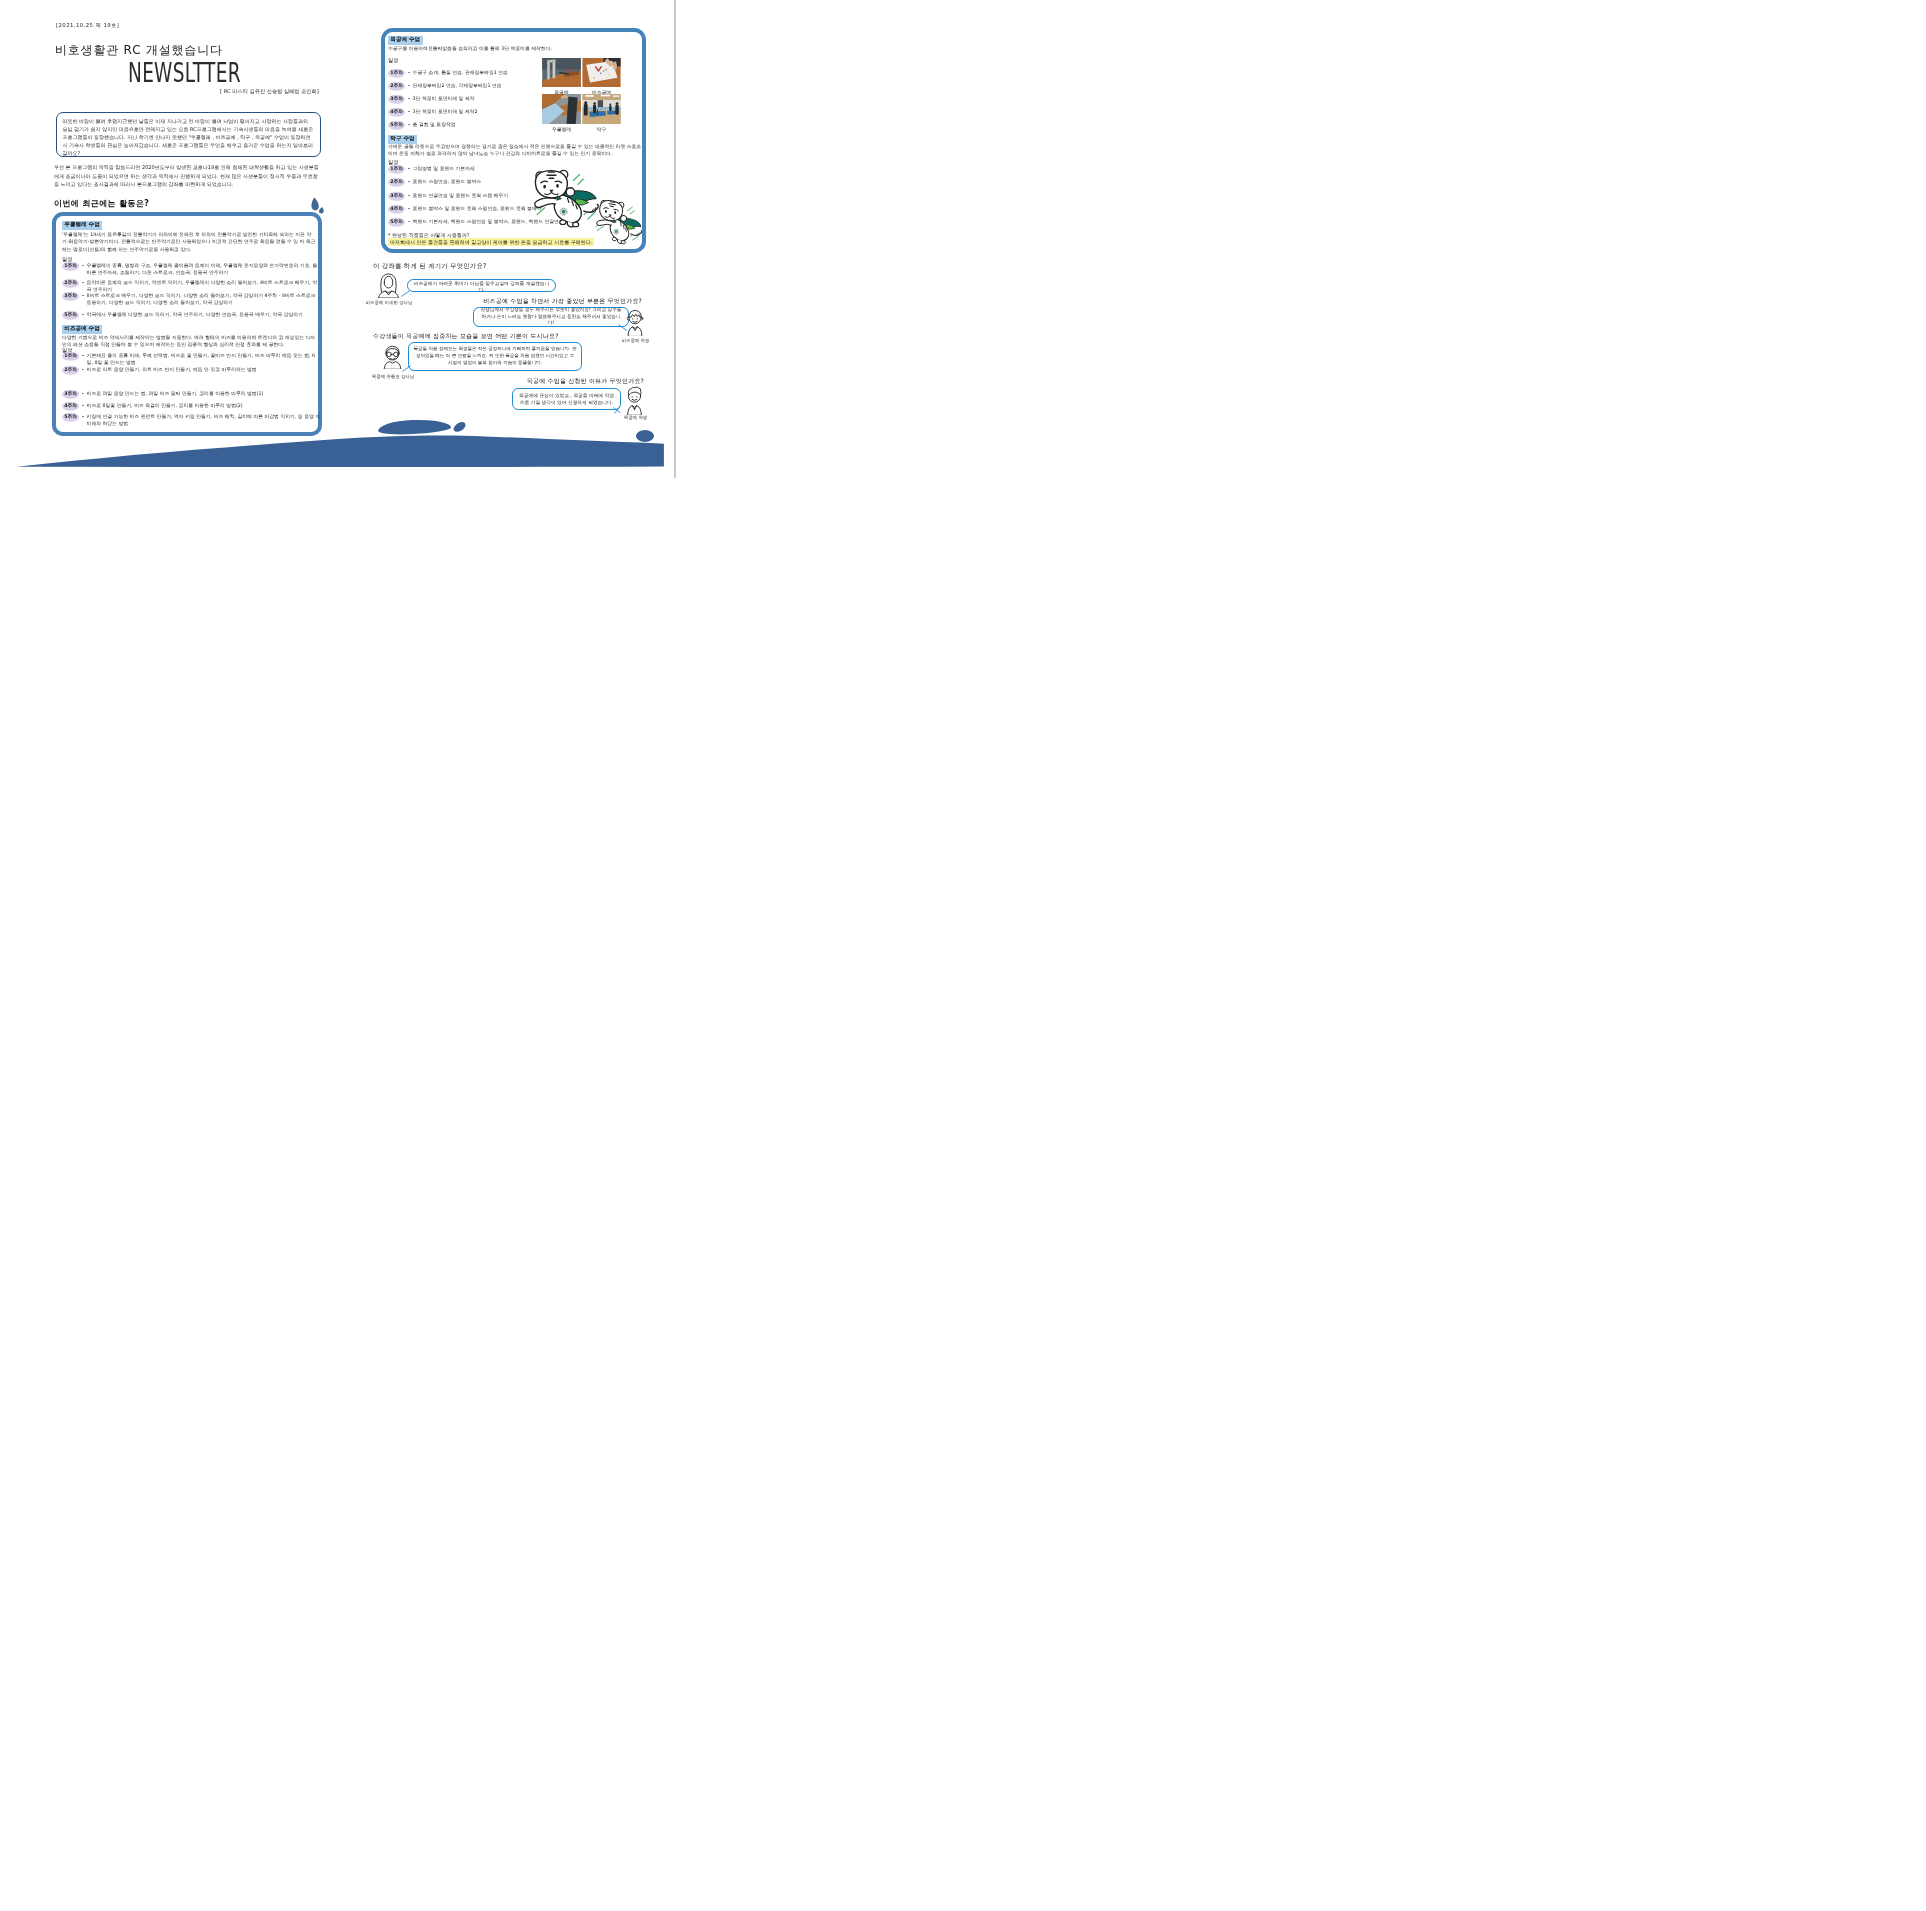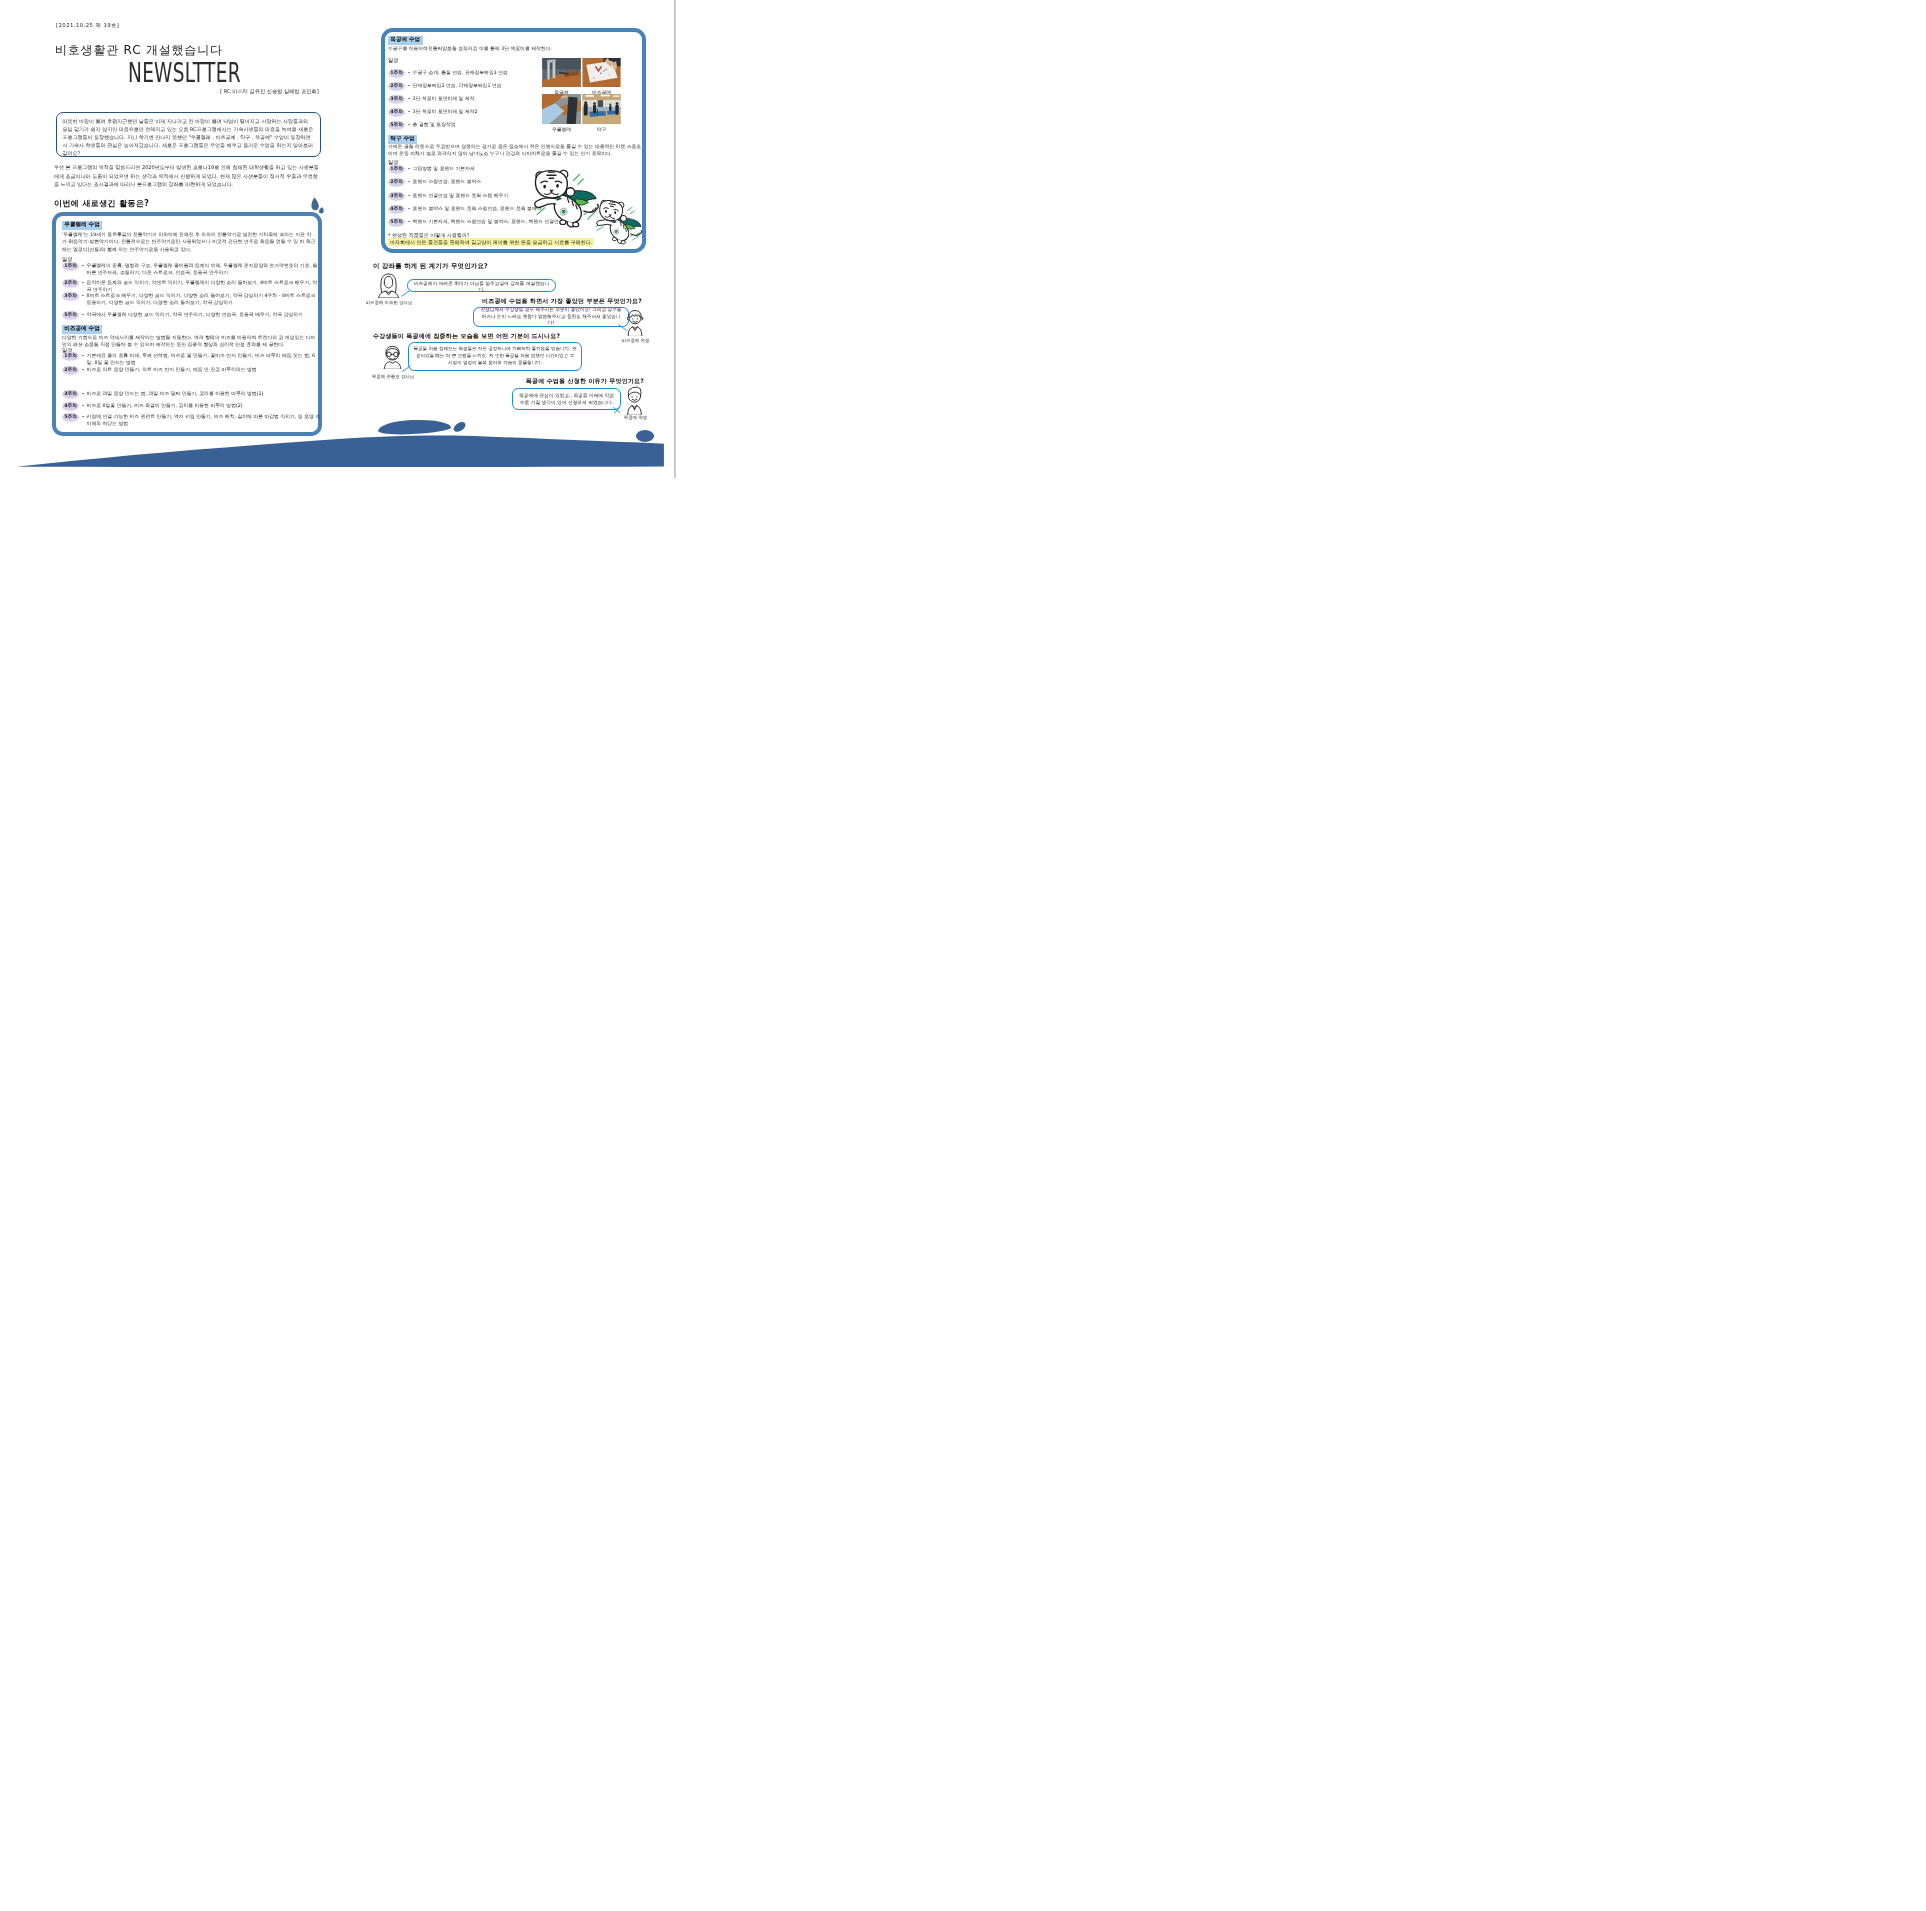--- a/index.html
+++ b/index.html
@@ -21,21 +21,21 @@
   .hl-blue{display:inline-block;background:#a9cfec;padding:0.4px 2.3px;font-size:5.6px;font-weight:700;color:#111;}
   .hl-yellow{display:inline-block;background:#f9f3a0;padding:0.8px 1.9px;font-size:5px;color:#161616;}
   .sched{font-size:5.2px;color:#1d1d1d;}
   .week-row{display:flex;gap:2.7px;align-items:flex-start;font-size:4.8px;line-height:1.45;}
   .week-chip{flex:0 0 auto;background:#d9d0ea;border-radius:50%;padding:1.2px 2.3px;
              font-weight:600;font-size:4.7px;color:#222;transform:translateY(-1.2px);}
   .wk-dash{flex:0 0 auto;font-weight:600;}
   .week-text{color:#1d1d1d;}
   .photo-label{font-size:4.8px;text-align:center;color:#222;}
   .note-q{font-size:5px;color:#1a1a1a;}
-  .q-title{font-weight:700;color:#0f0f0f;font-size:6px;letter-spacing:0.2px;}
+  .q-title{font-weight:400;color:#0f0f0f;font-size:6px;letter-spacing:0.2px;}
   .q-title.first{font-size:6.4px;}
   .q-right{text-align:right;}
   .bubble{border:1px solid #1e8bd1;border-radius:6.2px;background:#fff;box-sizing:border-box;
           display:flex;align-items:center;justify-content:center;text-align:center;
           padding:1.5px 4.6px;color:#222;}
   .avatar-label{font-size:4.4px;color:#333;text-align:center;}
   .edge-strip{right:0;top:0;width:1.9px;height:100%;background:#c7c9cc;}
   svg{display:block;}
 </style>
 </head>
@@ -92,21 +92,21 @@
   <div class="abs main-title" style="left:55px;top:42px">비호생활관 RC 개설했습니다</div>
   <div class="abs masthead" style="left:128px;top:58px">NEWSLTTER</div>
   <div class="abs byline" style="left:220px;top:88px">[ RC 마스터 김유진 신승원 심혜림 조민희]</div>
 
   <div class="abs intro-box" style="left:56px;top:112px;width:265px;height:45px">
     <div class="body-text" style="font-size:5px;line-height:1.6">따뜻한 바람이 불며 후덥지근했던 날들은 이제 지나가고 찬 바람이 불며 낙엽이 떨어지고 사랑하는 사람들과의 모임 갖기가 쉽지 않지만 마음으로만 전해지고 있는 요즘 RC프로그램에서는 기숙사생들의 마음을 녹여줄 새로운 프로그램들이 등장했습니다. 지난 학기엔 만나지 못했던 "우쿨렐레 , 비즈공예 , 탁구 , 목공예" 수업이 등장하면서 기숙사 학생들의 관심은 높아져갔습니다. 새로운 프로그램들은 무엇을 배우고 즐거운 수업을 하는지 알아보러 갈까요?</div>
   </div>
 
   <div class="abs para" style="left:54px;top:163px;width:268px">우선 본 프로그램의 목적을 말씀드리면 2020년도부터 발생된 코로나19로 인해 침체된 대학생활을 하고 있는 사생분들에게 조금이나마 도움이 되었으면 하는 생각과 목적에서 진행하게 되었다. 현재 많은 사생분들이 정서적 우울과 무료함을 느끼고 있다는 조사결과에 따라서 본프로그램의 강좌를 마련하게 되었습니다.</div>
 
-  <div class="abs section-title" style="left:54px;top:198px">이번에 새로생긴 활동은?</div>
+  <div class="abs section-title" style="left:54px;top:198px">이번에 최근에는 활동은?</div>
   <svg class="abs" style="left:309px;top:197px" width="17" height="19" viewBox="0 0 44 50">
     <path d="M14,1 C22,10 27,20 25,28 C23,36 12,37 8,30 C4,23 7,10 14,1 Z" fill="#41688f"></path>
     <path d="M34,26 C38,31 40,37 37,41 C34,45 27,44 26,39 C25,34 29,30 34,26 Z" fill="#41688f"></path>
   </svg>
 
   <div class="abs big-box" style="left:52px;top:212px;width:270px;height:224px"></div>
 
   <div class="abs hl-blue" style="left:62px;top:221px">우쿨렐레 수업</div>
   <div class="abs body-text" style="left:62px;top:231px;width:255px">'우쿨렐레'는 19세기 포르투갈의 전통악기가 하와이에 전해진 후 하와이 전통악기로 발전한 기타족에 속하는 지판 악기-화음악기-발현악기이다. 전통적으로는 반주악기로만 사용되었으나 비교적 간단한 연주로 화음을 얻을 수 있 어 최근에는 멜로디(선율)와 함께 하는 연주악기로도 사용되고 있다.</div>
   <div class="abs sched" style="left:62px;top:256px">일정</div>

